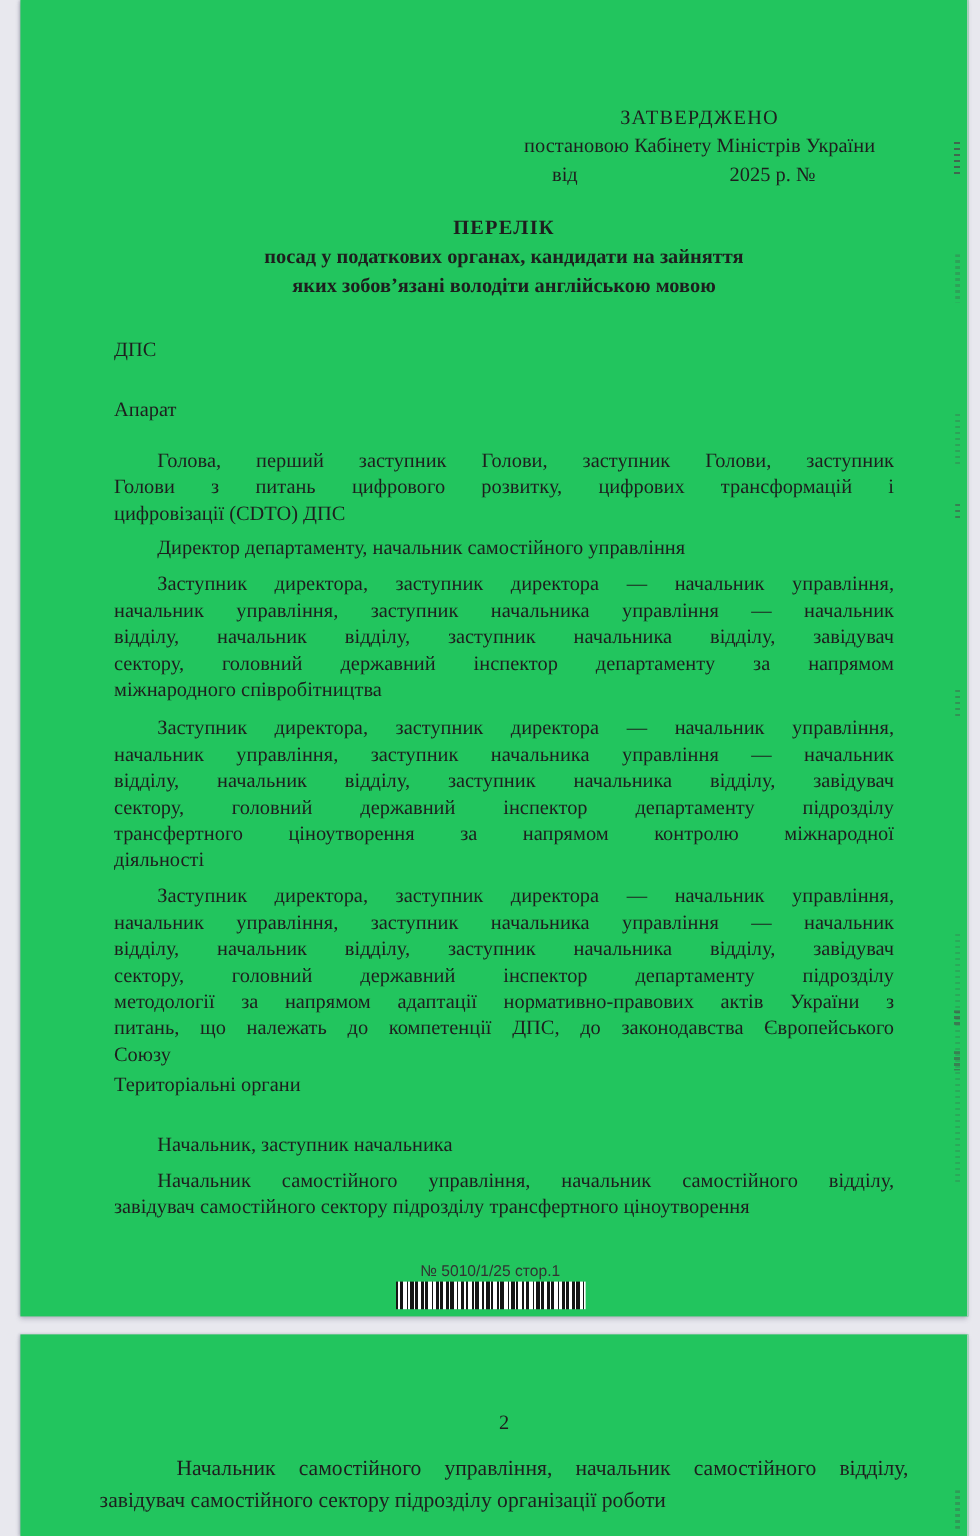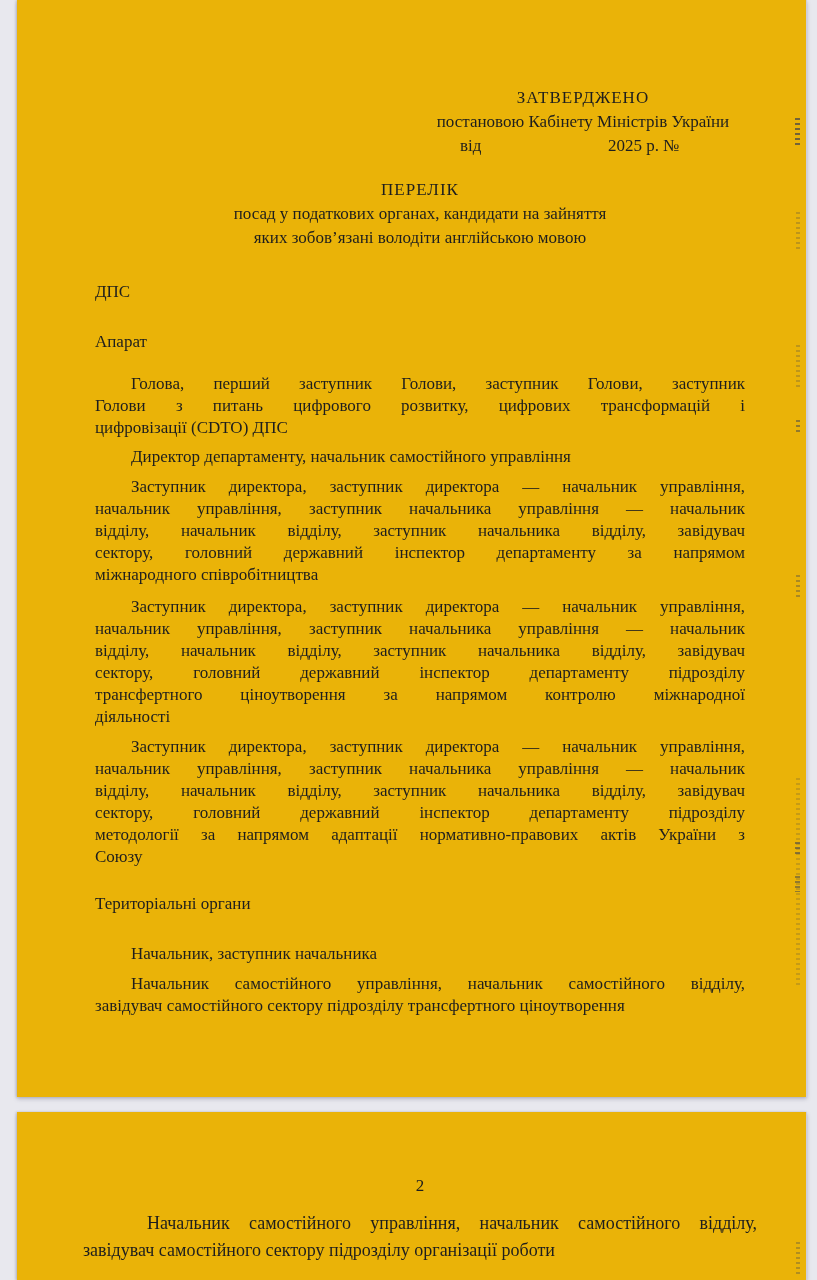--- a/index.html
+++ b/index.html
@@ -6,39 +6,39 @@
   body {
     width:817px; height:1280px;
     background:#e8e8ee;
     font-family:"Liberation Serif","DejaVu Serif",serif;
     color:#1e1e1e;
     position:relative;
     overflow:hidden;
   }
   .page {
     position:absolute; left:17px; width:789px;
-    background:#eab308;
+    background:#22c55e;
     border-right:1px solid #cfcfd8;
     box-shadow:-1px 0 2px rgba(90,90,115,.25), 0 2px 4px rgba(80,80,105,.30);
   }
   #page1 { top:0; height:1097px; }
   #page2 { top:1112px; height:168px; overflow:hidden; }
 
   .approval {
     position:absolute; top:86px; left:390px; width:352px;
     font-size:17px; line-height:24px; text-align:center;
   }
   .approval-label { letter-spacing:1px; }
   .approval-date { position:relative; height:24px; text-align:right; }
   .ad-from { position:absolute; left:53px; }
   .ad-year { position:absolute; left:201px; }
 
   .doc-title {
     position:absolute; top:178px; left:78px; width:650px;
-    font-size:17px; line-height:24px; text-align:center;
+    font-size:17px; line-height:24px; text-align:center;font-weight:bold;
   }
   .doc-title .heading { letter-spacing:1px; }
 
   .center-h {
     position:absolute; left:78px; width:650px;
     font-size:17px; line-height:22px; text-align:left;
   }
 
   .para {
     position:absolute; left:78px; width:650px; margin:0;
@@ -130,33 +130,38 @@
       <span class="ln">сектору, головний державний інспектор департаменту підрозділу</span>
       <span class="ln">трансфертного ціноутворення за напрямом контролю міжнародної</span>
       <span class="ln ln-last">діяльності</span>
     </p>
   <p class="para" style="top:736px">
       <span class="ln">Заступник директора, заступник директора — начальник управління,</span>
       <span class="ln">начальник управління, заступник начальника управління — начальник</span>
       <span class="ln">відділу, начальник відділу, заступник начальника відділу, завідувач</span>
       <span class="ln">сектору, головний державний інспектор департаменту підрозділу</span>
       <span class="ln">методології за напрямом адаптації нормативно-правових актів України з</span>
+      <span class="ln">питань, що належать до компетенції ДПС, до законодавства Європейського</span>
       <span class="ln ln-last">Союзу</span>
     </p>
 
   <div class="center-h" style="top:893px">Територіальні органи</div>
 
   <p class="para" style="top:943px">
       <span class="ln ln-last">Начальник, заступник начальника</span>
     </p>
   <p class="para" style="top:973px">
       <span class="ln">Начальник самостійного управління, начальник самостійного відділу,</span>
       <span class="ln ln-last">завідувач самостійного сектору підрозділу трансфертного ціноутворення</span>
     </p>
 
+  <div class="footer">
+    <div class="doc-number">№ 5010/1/25 стор.1</div>
+    <div class="barcode"></div>
+  </div>
 
   <div class="mark" style="top:118px;height:28px;width:5px;opacity:.75"></div>
   <div class="mark" style="top:212px;height:40px;opacity:.28"></div>
   <div class="mark" style="top:345px;height:44px;opacity:.28"></div>
   <div class="mark" style="top:420px;height:14px;opacity:.55"></div>
   <div class="mark" style="top:575px;height:22px;opacity:.4"></div>
   <div class="mark" style="top:778px;height:210px;opacity:.22"></div>
   <div class="mark" style="top:842px;height:12px;opacity:.6;width:5px"></div>
   <div class="mark" style="top:876px;height:16px;opacity:.55;width:5px"></div>
 </div>

